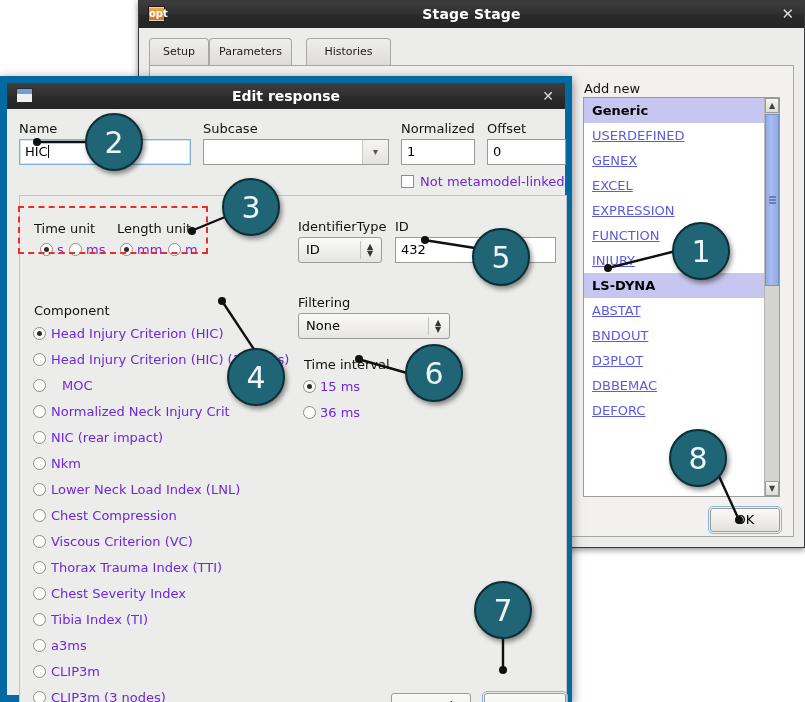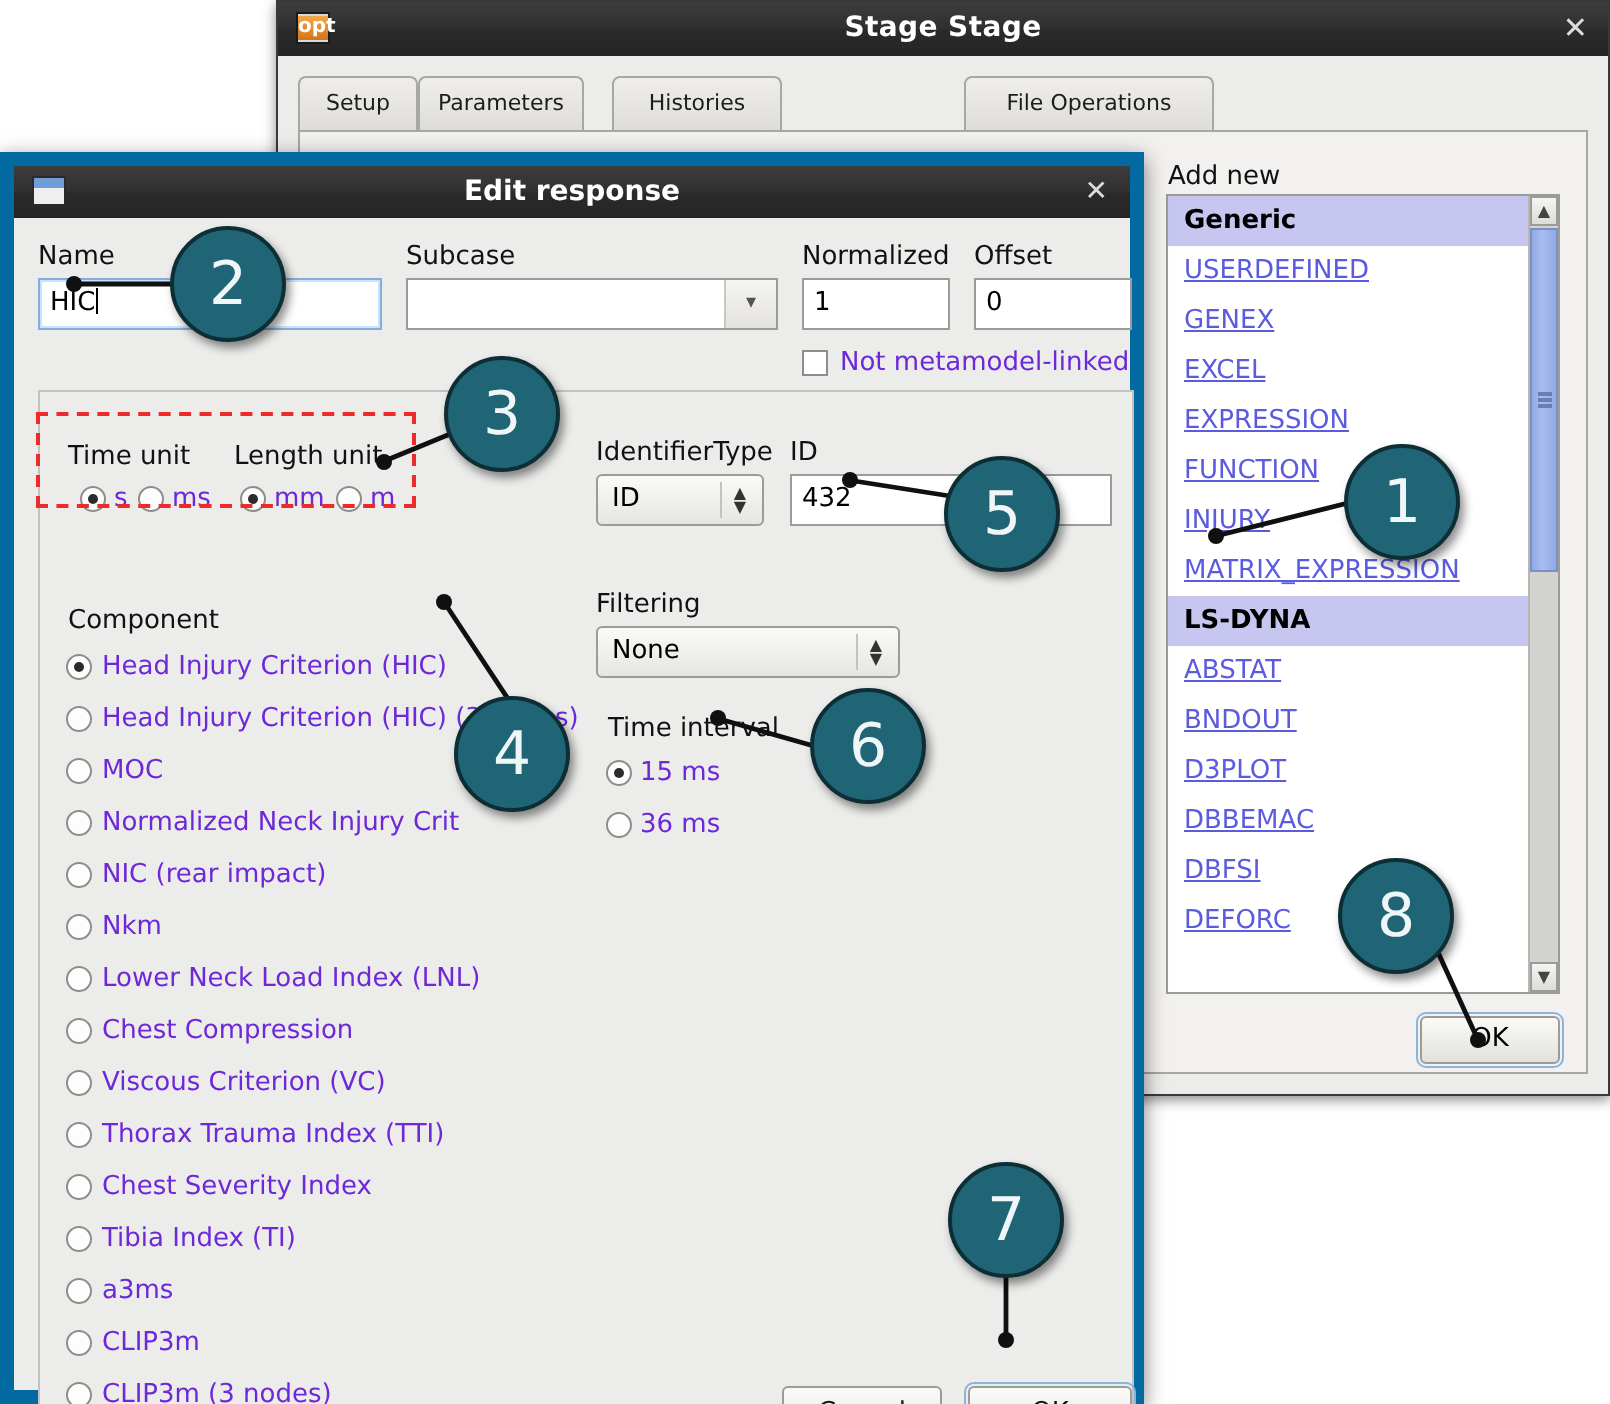--- a/index.html
+++ b/index.html
@@ -239,43 +239,40 @@
       </div>
     <div id="stage-title">Stage Stage</div>
     <div id="stage-close">✕</div>
   </div>
   <div id="stage-body">
     <div id="tabstrip">
       <div id="tabline"></div>
       <div class="tab" style="left:0px;width:60px;">Setup</div>
       <div class="tab" style="left:60px;width:83px;">Parameters</div>
       <div class="tab" style="left:157px;width:85px;">Histories</div>
-      <div class="tab" style="left:333px;width:125px;">File Operations</div>
     </div>
     <div id="tabpanel"></div>
   </div>
 </div>
 
 <div class="abs" id="addnew-label">Add new</div>
 <div class="abs" id="addnew-box">
   <div id="addnew-list">
     <div class="ln-row ln-group">Generic</div>
     <div class="ln-row ln-item">USERDEFINED</div>
     <div class="ln-row ln-item">GENEX</div>
     <div class="ln-row ln-item">EXCEL</div>
     <div class="ln-row ln-item">EXPRESSION</div>
     <div class="ln-row ln-item">FUNCTION</div>
     <div class="ln-row ln-item">INJURY</div>
-    <div class="ln-row ln-item">MATRIX_EXPRESSION</div>
     <div class="ln-row ln-group">LS-DYNA</div>
     <div class="ln-row ln-item">ABSTAT</div>
     <div class="ln-row ln-item">BNDOUT</div>
     <div class="ln-row ln-item">D3PLOT</div>
     <div class="ln-row ln-item">DBBEMAC</div>
-    <div class="ln-row ln-item">DBFSI</div>
     <div class="ln-row ln-item">DEFORC</div>
   </div>
   <div id="addnew-scroll">
     <div class="sb-btn" id="sb-up">▲</div>
     <div id="sb-thumb">
         <div class="grip"></div>
       </div>
     <div class="sb-btn" id="sb-down">▼</div>
   </div>
 </div>
@@ -352,21 +349,21 @@
     <div class="radio" style="left:296px;top:297px;"></div>
     <div class="rlabel" style="left:313px;top:296px;">36 ms</div>
 
     <div class="fld-label" style="left:27px;top:194px;">Component</div>
 
     <div class="radio on" style="left:26px;top:218px;"></div>
     <div class="rlabel" style="left:44px;top:217px;">Head Injury Criterion (HIC)</div>
     <div class="radio" style="left:26px;top:244px;"></div>
     <div class="rlabel" style="left:44px;top:243px;">Head Injury Criterion (HIC) (3 nodes)</div>
     <div class="radio" style="left:26px;top:270px;"></div>
-    <div class="rlabel" style="left:44px;top:269px;">MOC</div>
+    <div class="rlabel" style="left:55px;top:269px;">MOC</div>
     <div class="radio" style="left:26px;top:296px;"></div>
     <div class="rlabel" style="left:44px;top:295px;">Normalized Neck Injury Crit</div>
     <div class="radio" style="left:26px;top:322px;"></div>
     <div class="rlabel" style="left:44px;top:321px;">NIC (rear impact)</div>
     <div class="radio" style="left:26px;top:348px;"></div>
     <div class="rlabel" style="left:44px;top:347px;">Nkm</div>
     <div class="radio" style="left:26px;top:374px;"></div>
     <div class="rlabel" style="left:44px;top:373px;">Lower Neck Load Index (LNL)</div>
     <div class="radio" style="left:26px;top:400px;"></div>
     <div class="rlabel" style="left:44px;top:399px;">Chest Compression</div>

